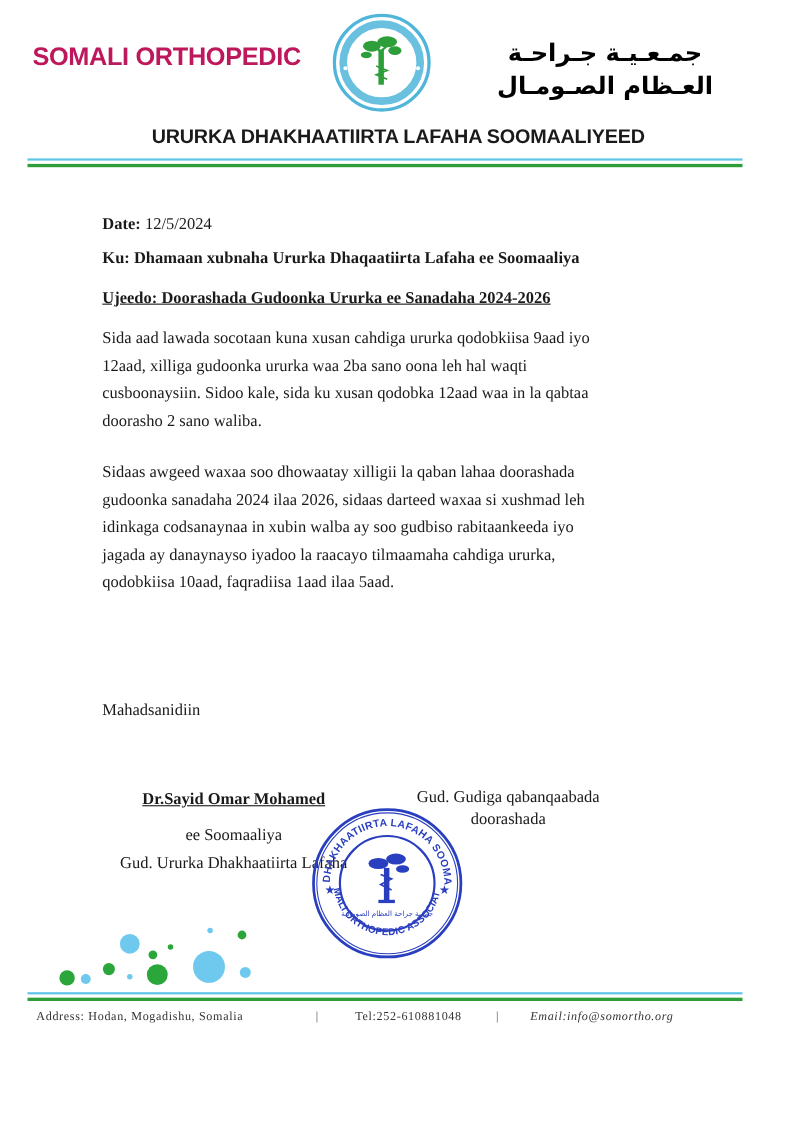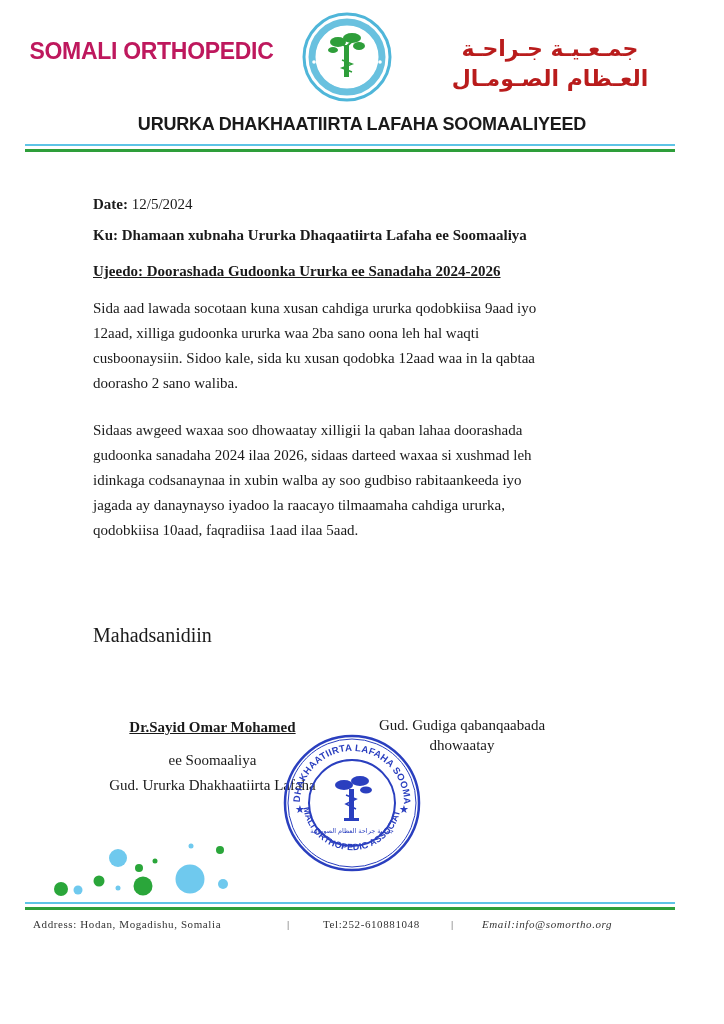--- a/index.html
+++ b/index.html
@@ -1,32 +1,32 @@
 <!DOCTYPE html>
 <html><head>
 <meta charset="utf-8">
 <style>
   html, body { margin: 0; padding: 0; background: #ffffff; }
   body { width: 724px; height: 1024px; position: relative; overflow: hidden; font-family: "Liberation Serif", serif; color: #1a1a1a; }
 
   .hdr-left { position: absolute; left: 24px; top: 38px; width: 255px; text-align: center; color: #be185d; font-family: "Liberation Sans", sans-serif; font-weight: bold; font-size: 23px; line-height: 27px; letter-spacing: -0.3px; }
-  .hdr-right { position: absolute; left: 420px; top: 34px; width: 260px; text-align: center; color: #b91c1c; font-family: "DejaVu Sans", sans-serif; font-weight: bold; font-size: 22px; line-height: 30px; direction: rtl; }
+  .hdr-right { position: absolute; left: 420px; top: 34px; width: 260px; text-align: center; color: #000000; font-family: "DejaVu Sans", sans-serif; font-weight: bold; font-size: 22px; line-height: 30px; direction: rtl; }
   .logo { position: absolute; left: 302px; top: 12px; width: 90px; height: 90px; }
   .hdr-sub { position: absolute; left: 0; width: 724px; top: 114px; text-align: center; font-family: "Liberation Sans", sans-serif; font-weight: bold; font-size: 18px; color: #1a1a1a; letter-spacing: -0.2px; }
   .rule-blue { position: absolute; left: 25px; width: 650px; height: 2px; background: #5ec4e6; }
   .rule-green { position: absolute; left: 25px; width: 650px; height: 3px; background: #2e9e3a; }
 
   .date { position: absolute; left: 93px; top: 196px; font-size: 15px; }
   .date b { font-weight: bold; }
   .to { position: absolute; left: 93px; top: 227px; font-size: 15px; font-weight: bold; }
   .subject { position: absolute; left: 93px; top: 263px; font-size: 15px; font-weight: bold; text-decoration: underline; }
   .para { position: absolute; left: 93px; width: 470px; font-size: 15px; line-height: 25px; }
   .para1 { top: 296px; }
   .para2 { top: 418px; }
-  .closing { position: absolute; left: 93px; top: 624px; font-size: 20px; }
+  .closing { position: absolute; left: 93px; top: 638px; font-size: 15px; }
 
   .sig { position: absolute; text-align: center; font-size: 15px; line-height: 25px; }
   .sig .name { font-weight: bold; }
   .sig1 { left: 95px; top: 715px; width: 235px; }
   .sig1 .name { margin-bottom: 8px; text-decoration: underline; }
   .sig2 { left: 372px; top: 715px; width: 180px; }
   .sig2 .title { line-height: 20px; }
   .sig2 .name { margin-bottom: 6px; }
 
   .stamp { position: absolute; left: 282px; top: 733px; width: 140px; height: 140px; }
@@ -83,21 +83,21 @@
 <div class="closing">Mahadsanidiin</div>
 
 <div class="sig sig1">
   <div class="name">Dr.Sayid Omar Mohamed</div>
   <div class="title">ee Soomaaliya</div>
   <div class="title">Gud. Ururka Dhakhaatiirta Lafaha</div>
 </div>
 
 <div class="sig sig2">
   <div class="title">Gud. Gudiga qabanqaabada</div>
-  <div class="title">dhowaatay</div>
+  <div class="title">doorashada</div>
 </div>
 
 <svg class="stamp" viewBox="0 0 140 140">
   <defs>
     <path id="arcTop" d="M 18 70 A 52 52 0 0 1 122 70"></path>
     <path id="arcBot" d="M 22 78 A 49 49 0 0 0 118 78"></path>
   </defs>
   <circle cx="70" cy="70" r="67" fill="none" stroke="#2a3fbf" stroke-width="2.5"></circle>
   <circle cx="70" cy="70" r="64" fill="none" stroke="#2a3fbf" stroke-width="1"></circle>
   <circle cx="70" cy="70" r="43" fill="none" stroke="#2a3fbf" stroke-width="2"></circle>

